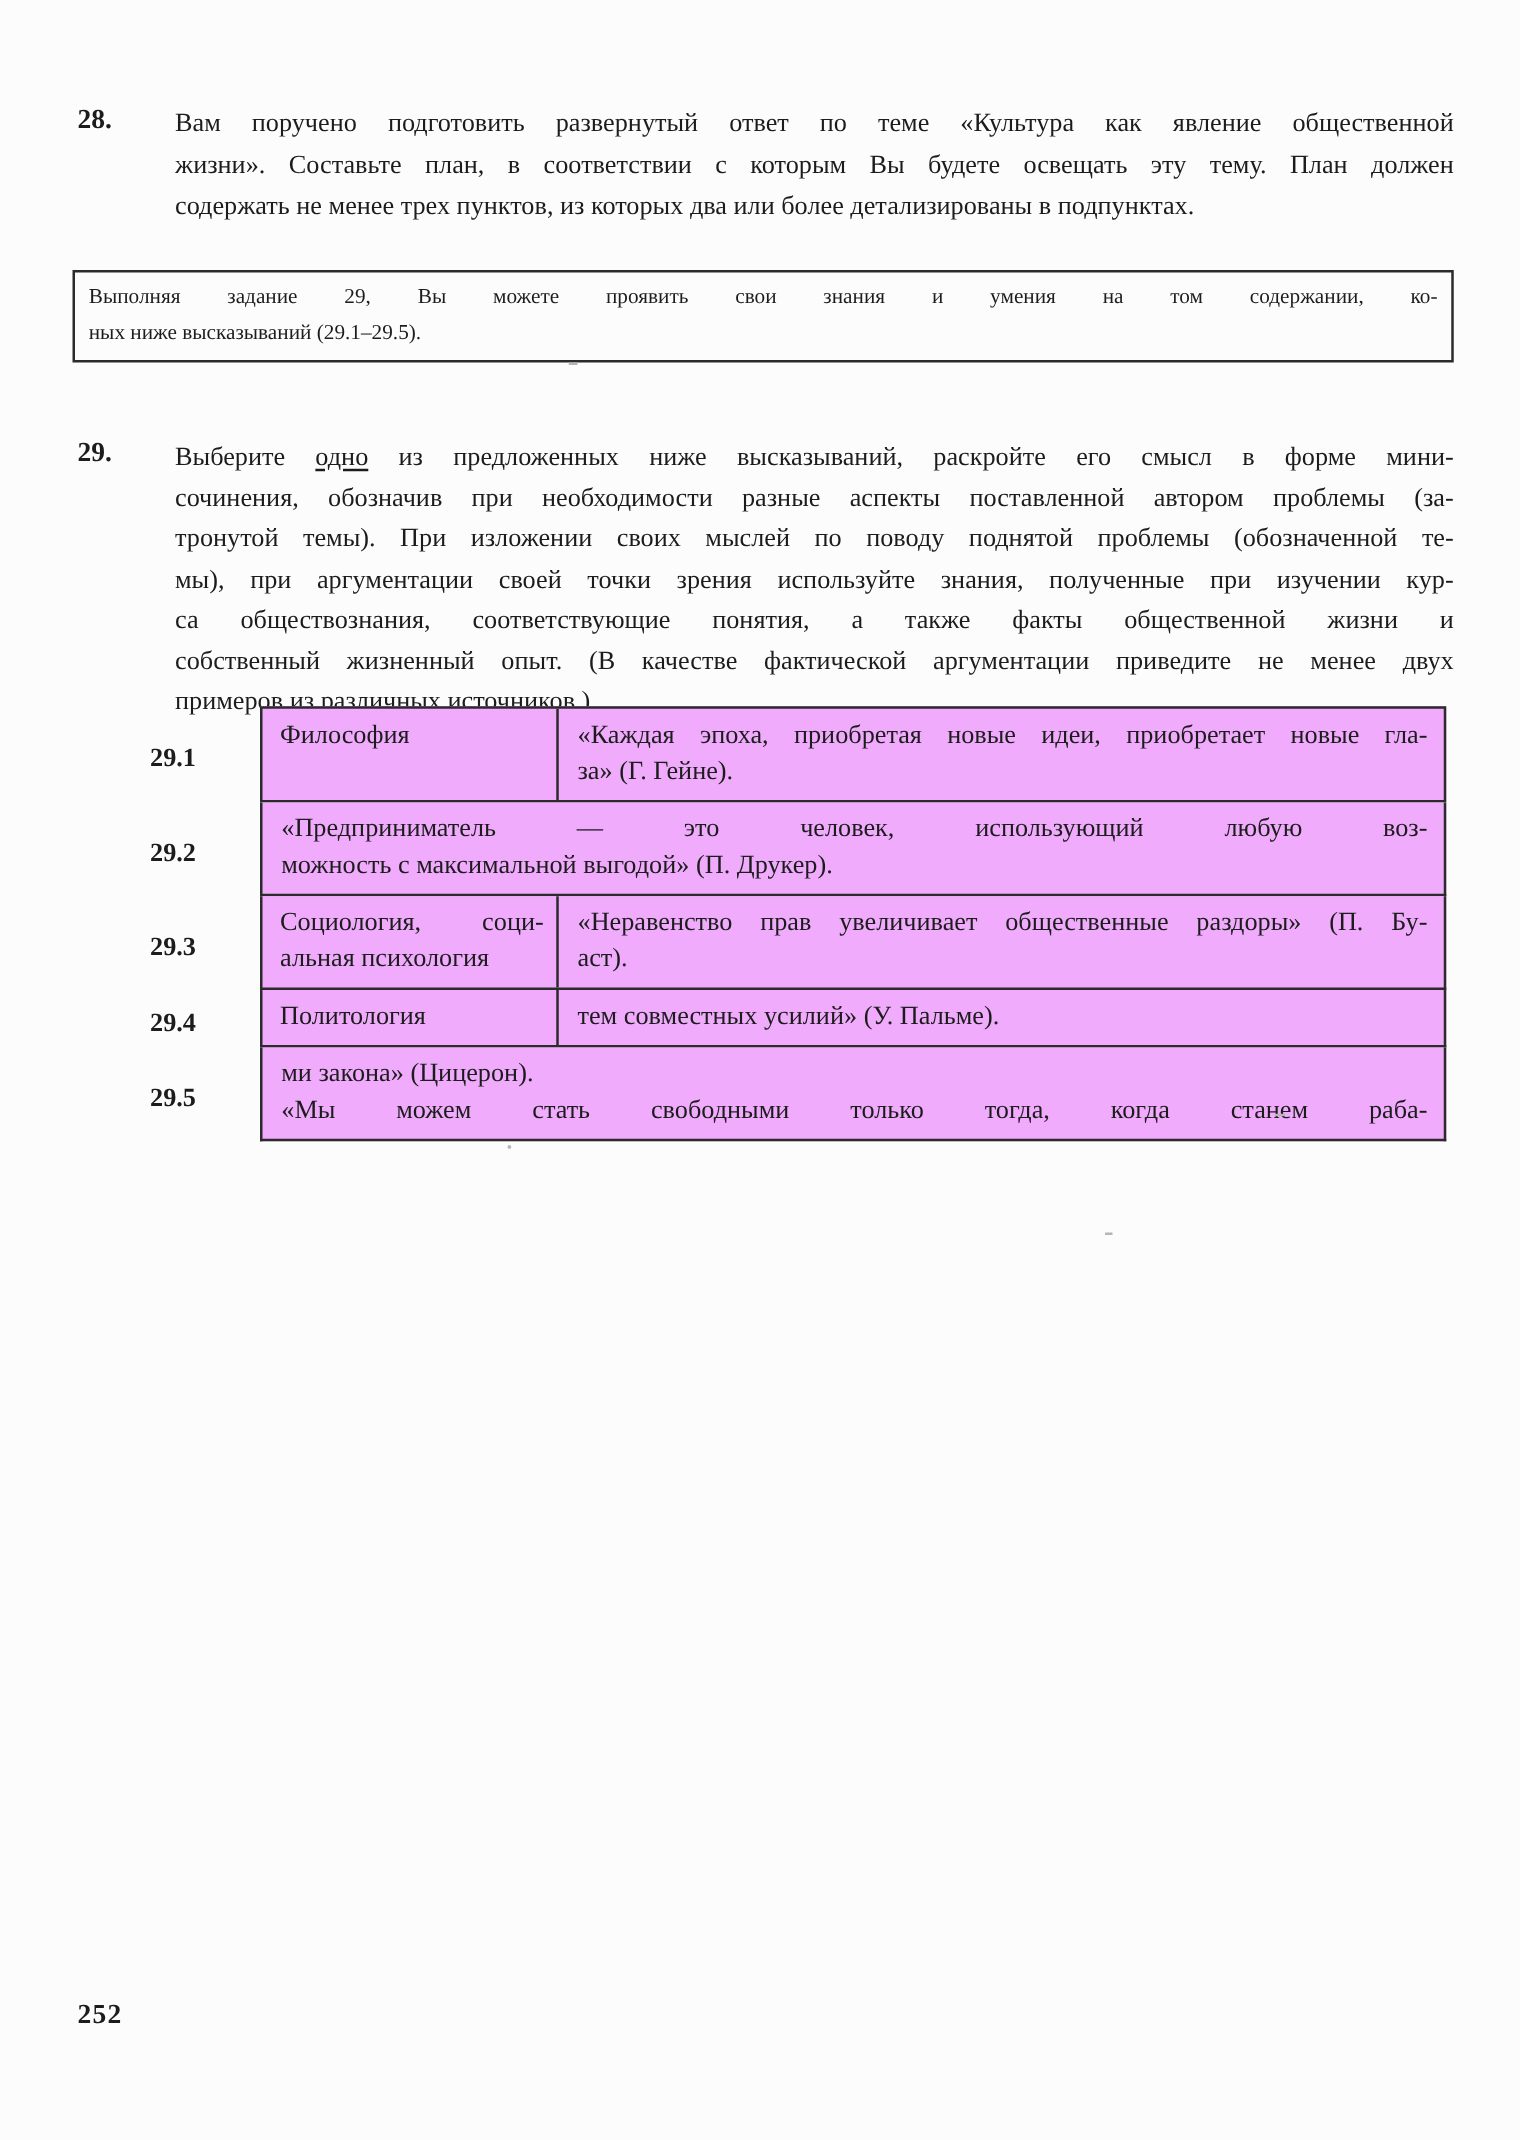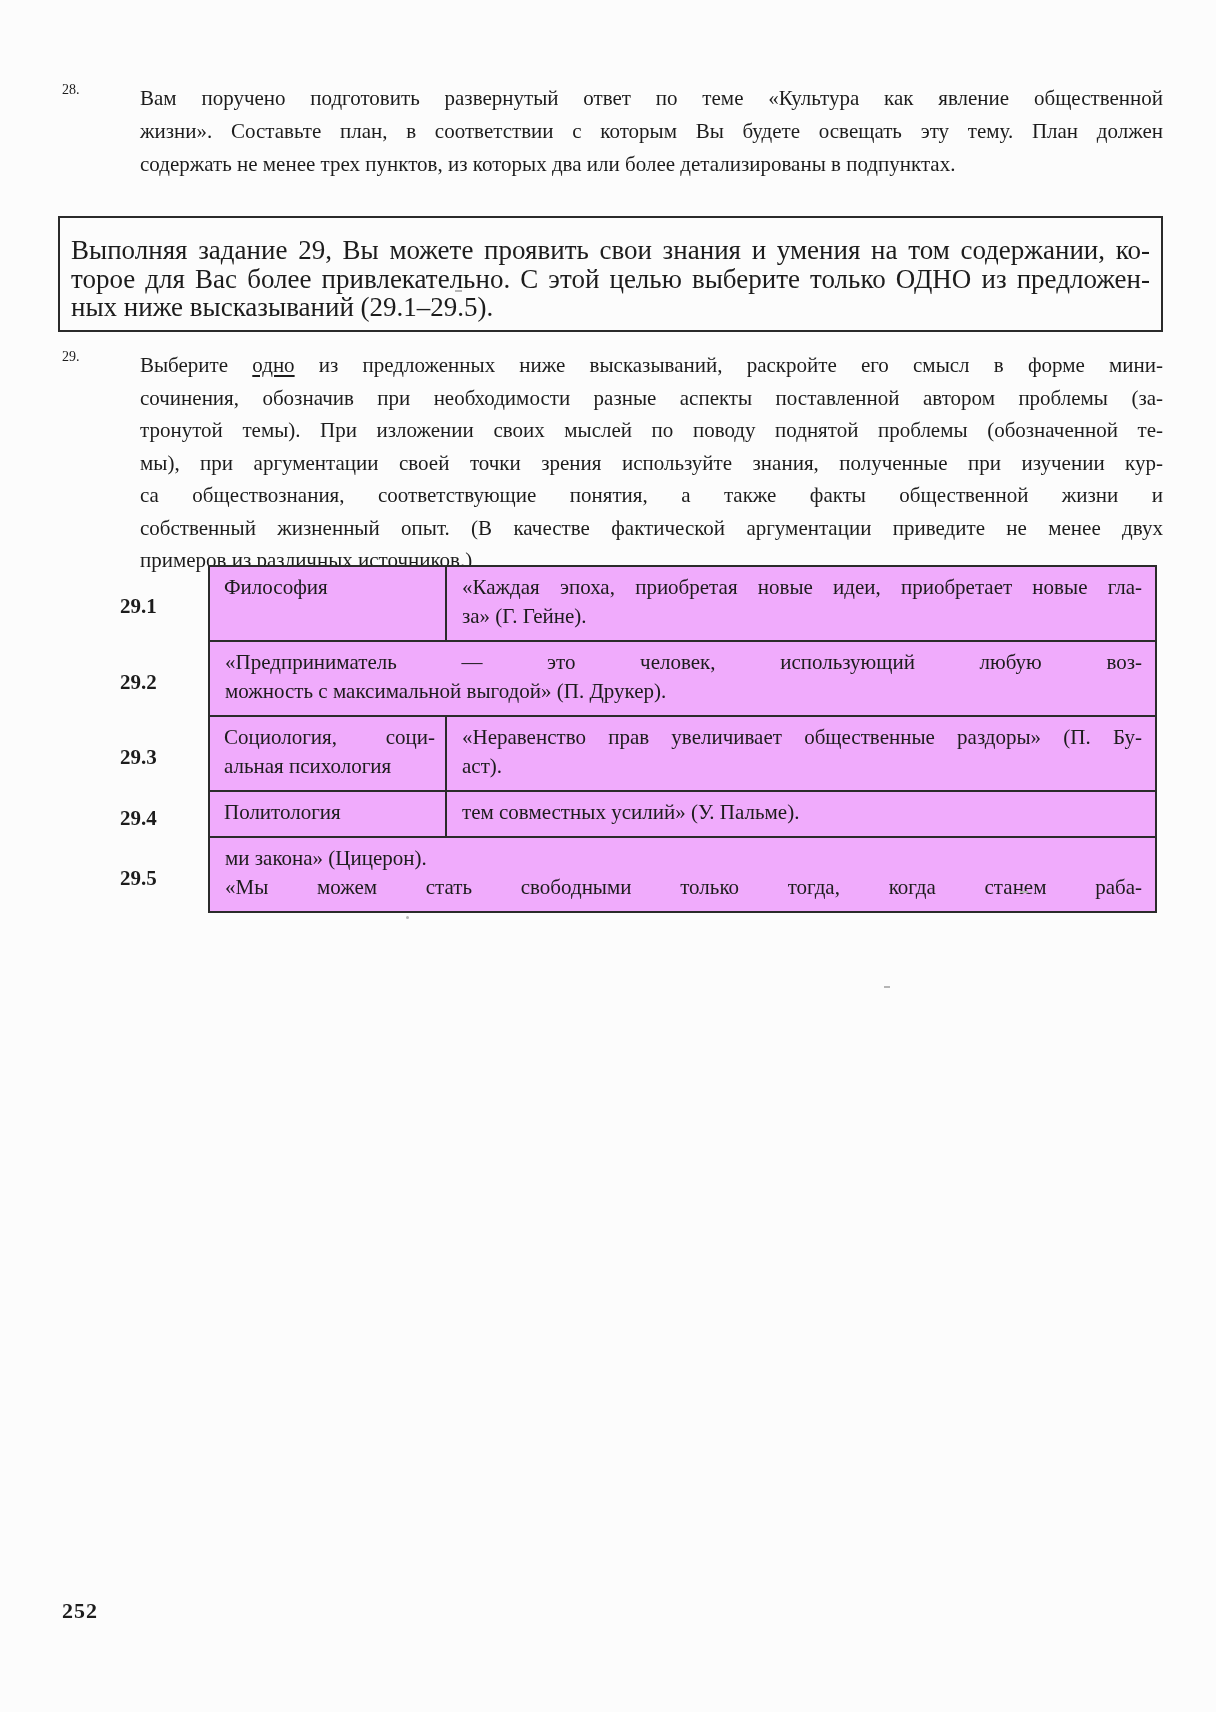--- a/index.html
+++ b/index.html
@@ -20,43 +20,43 @@
     text-align: justify;
     text-align-last: justify;
     white-space: normal;
   }
   .tline.last { text-align-last: left; }
 
   
   .task { width: 1101px; left: 62px; }
   .task .tnum {
     position: absolute; left: 0; top: 0;
-    font-weight: normal; font-size: 14px;
+    font-weight: bold; font-size: 22px;
   }
   .task .tbody {
     margin-left: 78px;
     font-size: 21px;
   }
   .sec28 .tbody { line-height: 33px; }
   .sec29 .tbody { line-height: 32.5px; }
 
   .uword {
     text-decoration: underline;
     text-decoration-thickness: 2px;
     text-underline-offset: 3px;
   }
 
   
   .noticebox {
     left: 58px; top: 216px;
     width: 1105px;
     box-sizing: border-box;
     border: 2px solid #2b2b2b;
-    padding: 18px 11px 8px 11px;
-    font-size: 27px;
+    padding: 5px 11px 8px 11px;
+    font-size: 17px;
     line-height: 28.5px;
     background: #fcfcfc;
   }
 
   
   .qtable { left: 120px; top: 565px; width: 1037px; font-size: 21px; }
   .qrow { display: flex; align-items: center; }
   .qnum {
     width: 88px; flex: 0 0 88px;
     font-weight: bold;
@@ -105,21 +105,20 @@
     <div class="tbody">
         <div class="tline">Вам поручено подготовить развернутый ответ по теме «Культура как явление общественной</div>
         <div class="tline">жизни». Составьте план, в соответствии с которым Вы будете освещать эту тему. План должен</div>
         <div class="tline last">содержать не менее трех пунктов, из которых два или более детализированы в подпунктах.</div>
       </div>
   </div>
 
   <div class="abs noticebox">
     <div>
         <div class="tline">Выполняя задание 29, Вы можете проявить свои знания и умения на том содержании, ко-</div>
-        <div class="tline">торое для Вас более привлекательно. С этой целью выберите только ОДНО из предложен-</div>
         <div class="tline last">ных ниже высказываний (29.1–29.5).</div>
       </div>
   </div>
 
   <div class="abs task sec29" style="top:349px;">
     <div class="tnum">29.</div>
     <div class="tbody">
       <div class="tline"><span>Выберите</span> <span class="uword">одно</span> <span>из предложенных ниже высказываний, раскройте его смысл в форме мини-</span></div>
       <div>
           <div class="tline">сочинения, обозначив при необходимости разные аспекты поставленной автором проблемы (за-</div>

